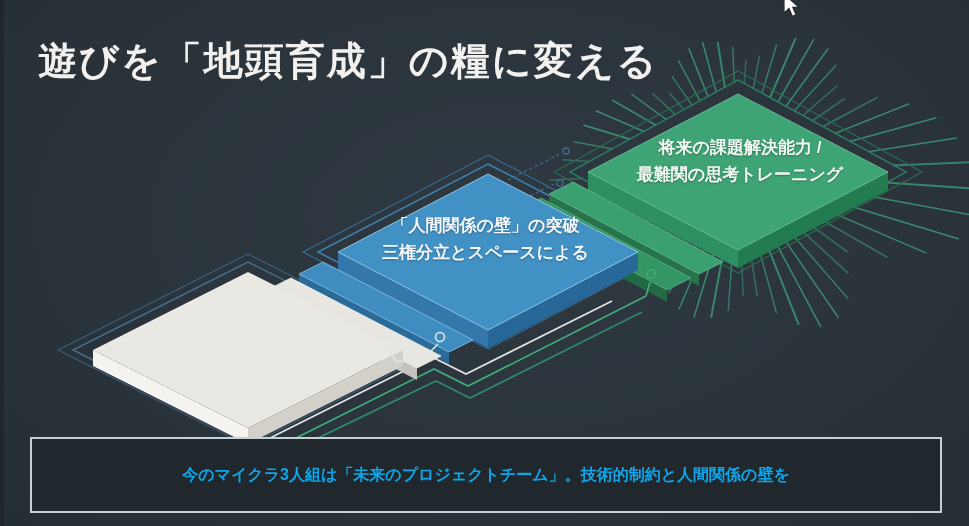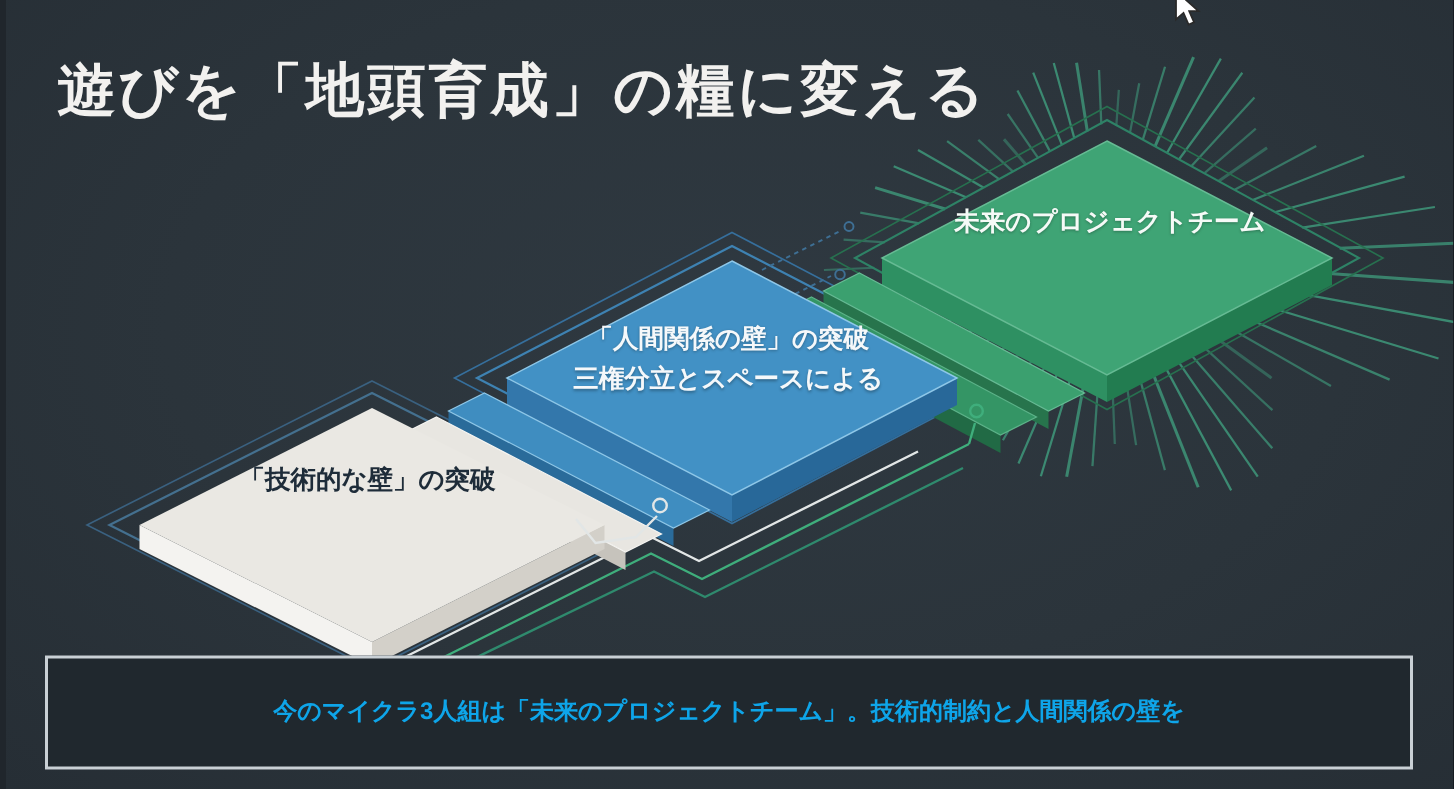--- a/index.html
+++ b/index.html
@@ -153,30 +153,30 @@
 
     <g fill="none" stroke-width="1.6">
       <polyline points="384,346 397,362 424,358 438,344" stroke="#e2e6e6"></polyline>
       <circle cx="440" cy="337" r="4.5" stroke="#e2e6e6"></circle>
     </g>
   </svg>
 
   <div class="page-title">遊びを「地頭育成」の糧に変える</div>
 
   <div class="plat-label label-tech">
-    <div>「技術的な壁」の突破</div>
   </div>
 
   <div class="plat-label label-relation">
     <div>「人間関係の壁」の突破</div>
     <div>三権分立とスペースによる</div>
   </div>
 
   <div class="plat-label label-future">
-    <div>未来のプロジェクトチーム</div>
+    <div>将来の課題解決能力 /</div>
+    <div>最難関の思考トレーニング</div>
   </div>
 
   <div class="summary-box">
     <div class="summary-line">今のマイクラ3人組は「未来のプロジェクトチーム」。技術的制約と人間関係の壁を</div>
   </div>
 
   <svg class="cursor" width="30" height="30" viewBox="0 0 30 30">
     <polygon points="9,0 9,19 14,14.6 17.4,22.4 21,20.8 17.8,13.4 24,13.4" fill="#ffffff" stroke="#2a2a2a" stroke-width="1.2"></polygon>
   </svg>
 </div>

